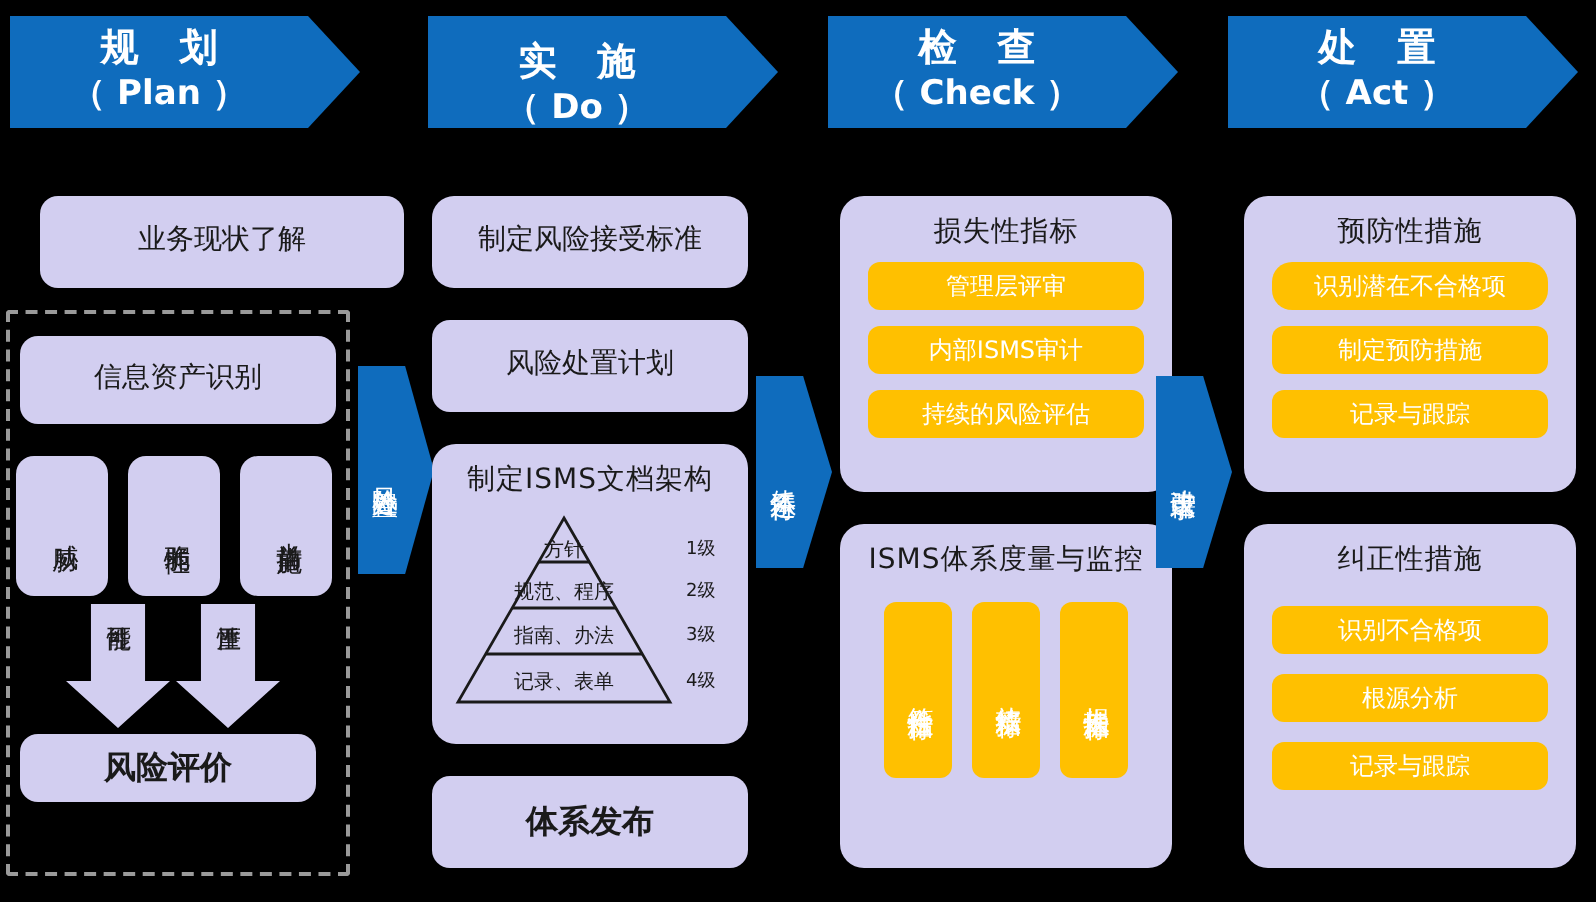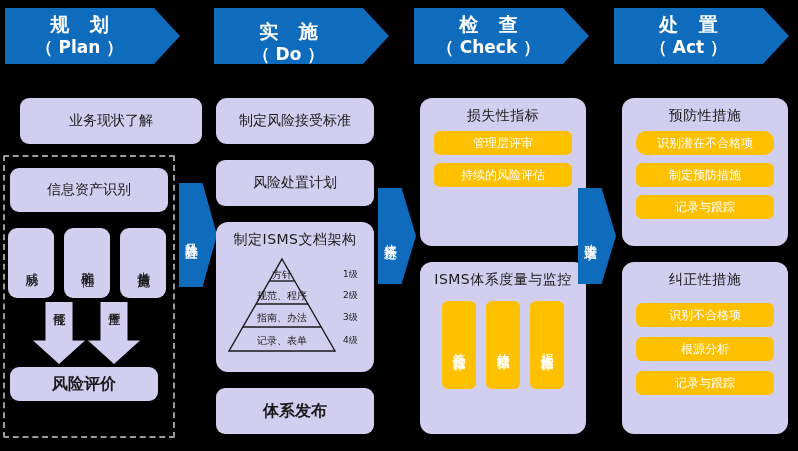--- a/index.html
+++ b/index.html
@@ -244,20 +244,21 @@
 
   <div class="abs lav" style="left:216px; top:388px; width:158px; height:46px; font-size:16px; font-weight:bold;">体系发布</div>
 
   <div class="abs connector" style="left:378px; top:188px; width:38px; height:96px;">
     <span class="clabel">体系运行</span>
   </div>
 
   <div class="abs panel" style="left:420px; top:98px; width:166px; height:148px;">
     <div class="panel-title">损失性指标</div>
     <div class="orange" style="width:138px; height:24px; margin-bottom:8px;">管理层评审</div>
+    <div class="orange" style="width:138px; height:24px; margin-bottom:8px;">内部ISMS审计</div>
     <div class="orange" style="width:138px; height:24px;">持续的风险评估</div>
   </div>
 
   <div class="abs panel" style="left:420px; top:262px; width:166px; height:172px;">
     <div class="panel-title">ISMS体系度量与监控</div>
     <div style="display:flex; gap:10px; align-items:flex-start; margin-top:6px;">
       <div class="orange vert" style="width:34px; height:88px;">
         <span class="vert">符合性指标</span>
       </div>
       <div class="orange vert" style="width:34px; height:88px;">

